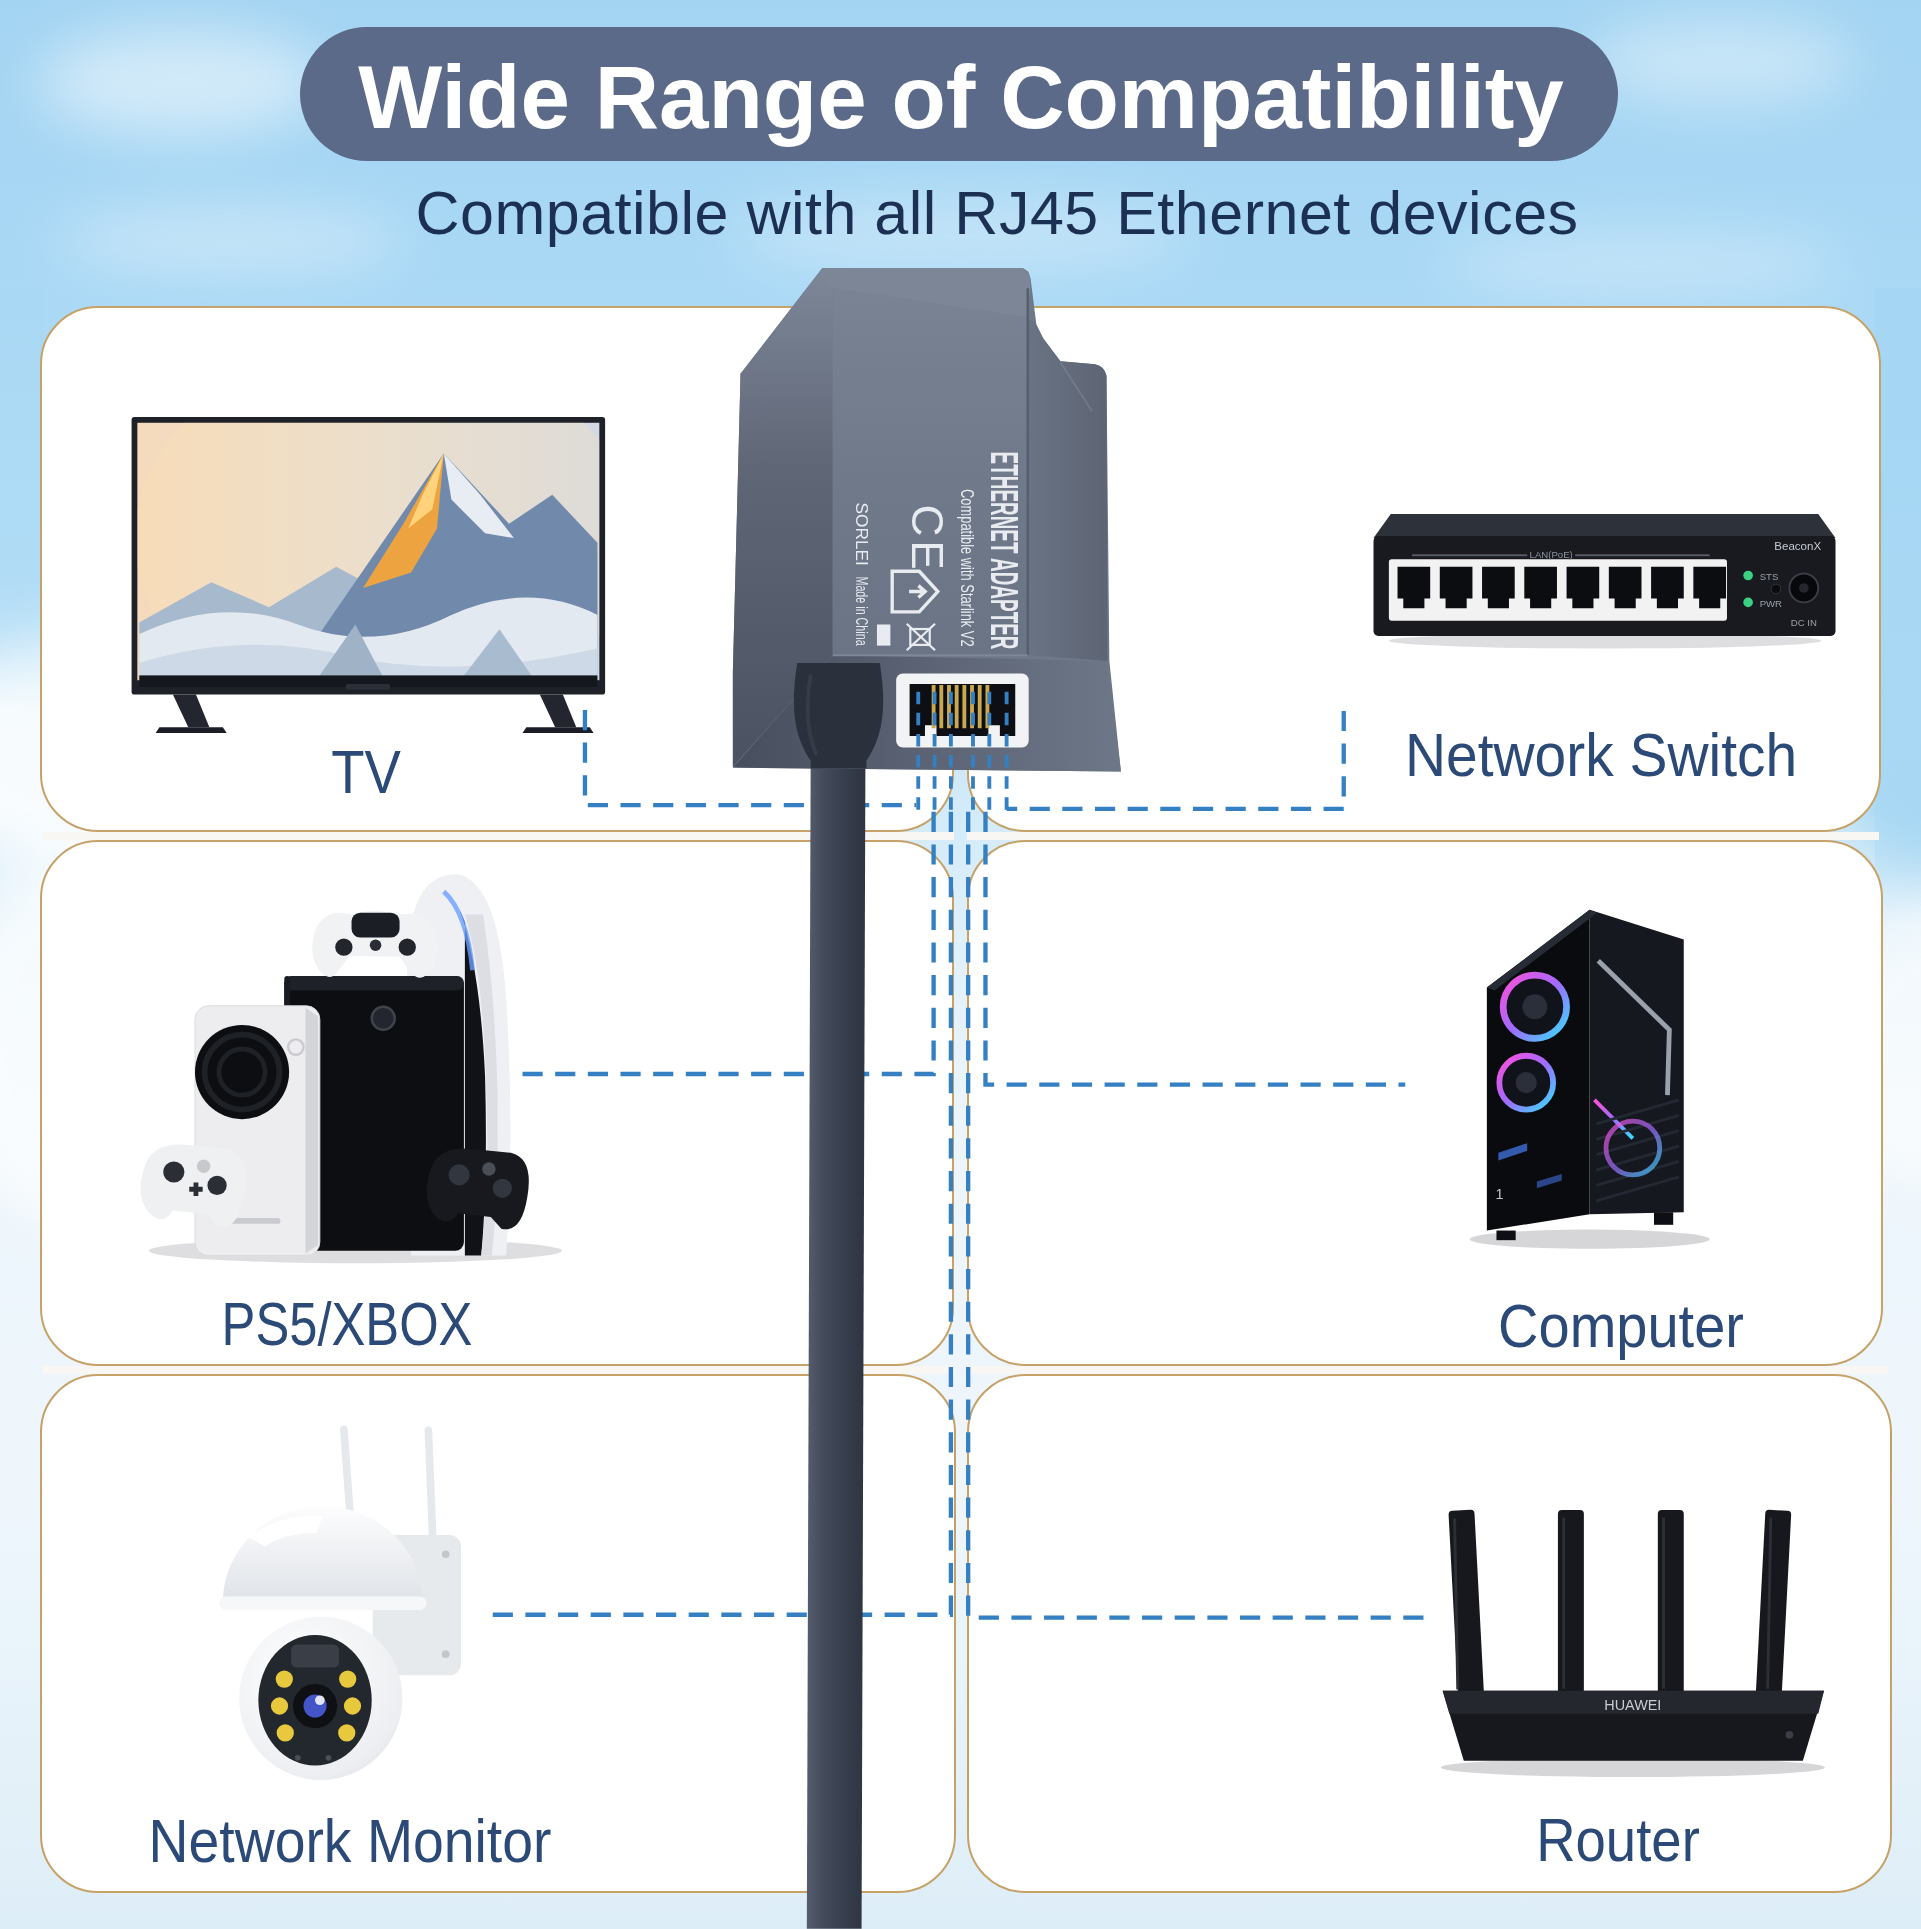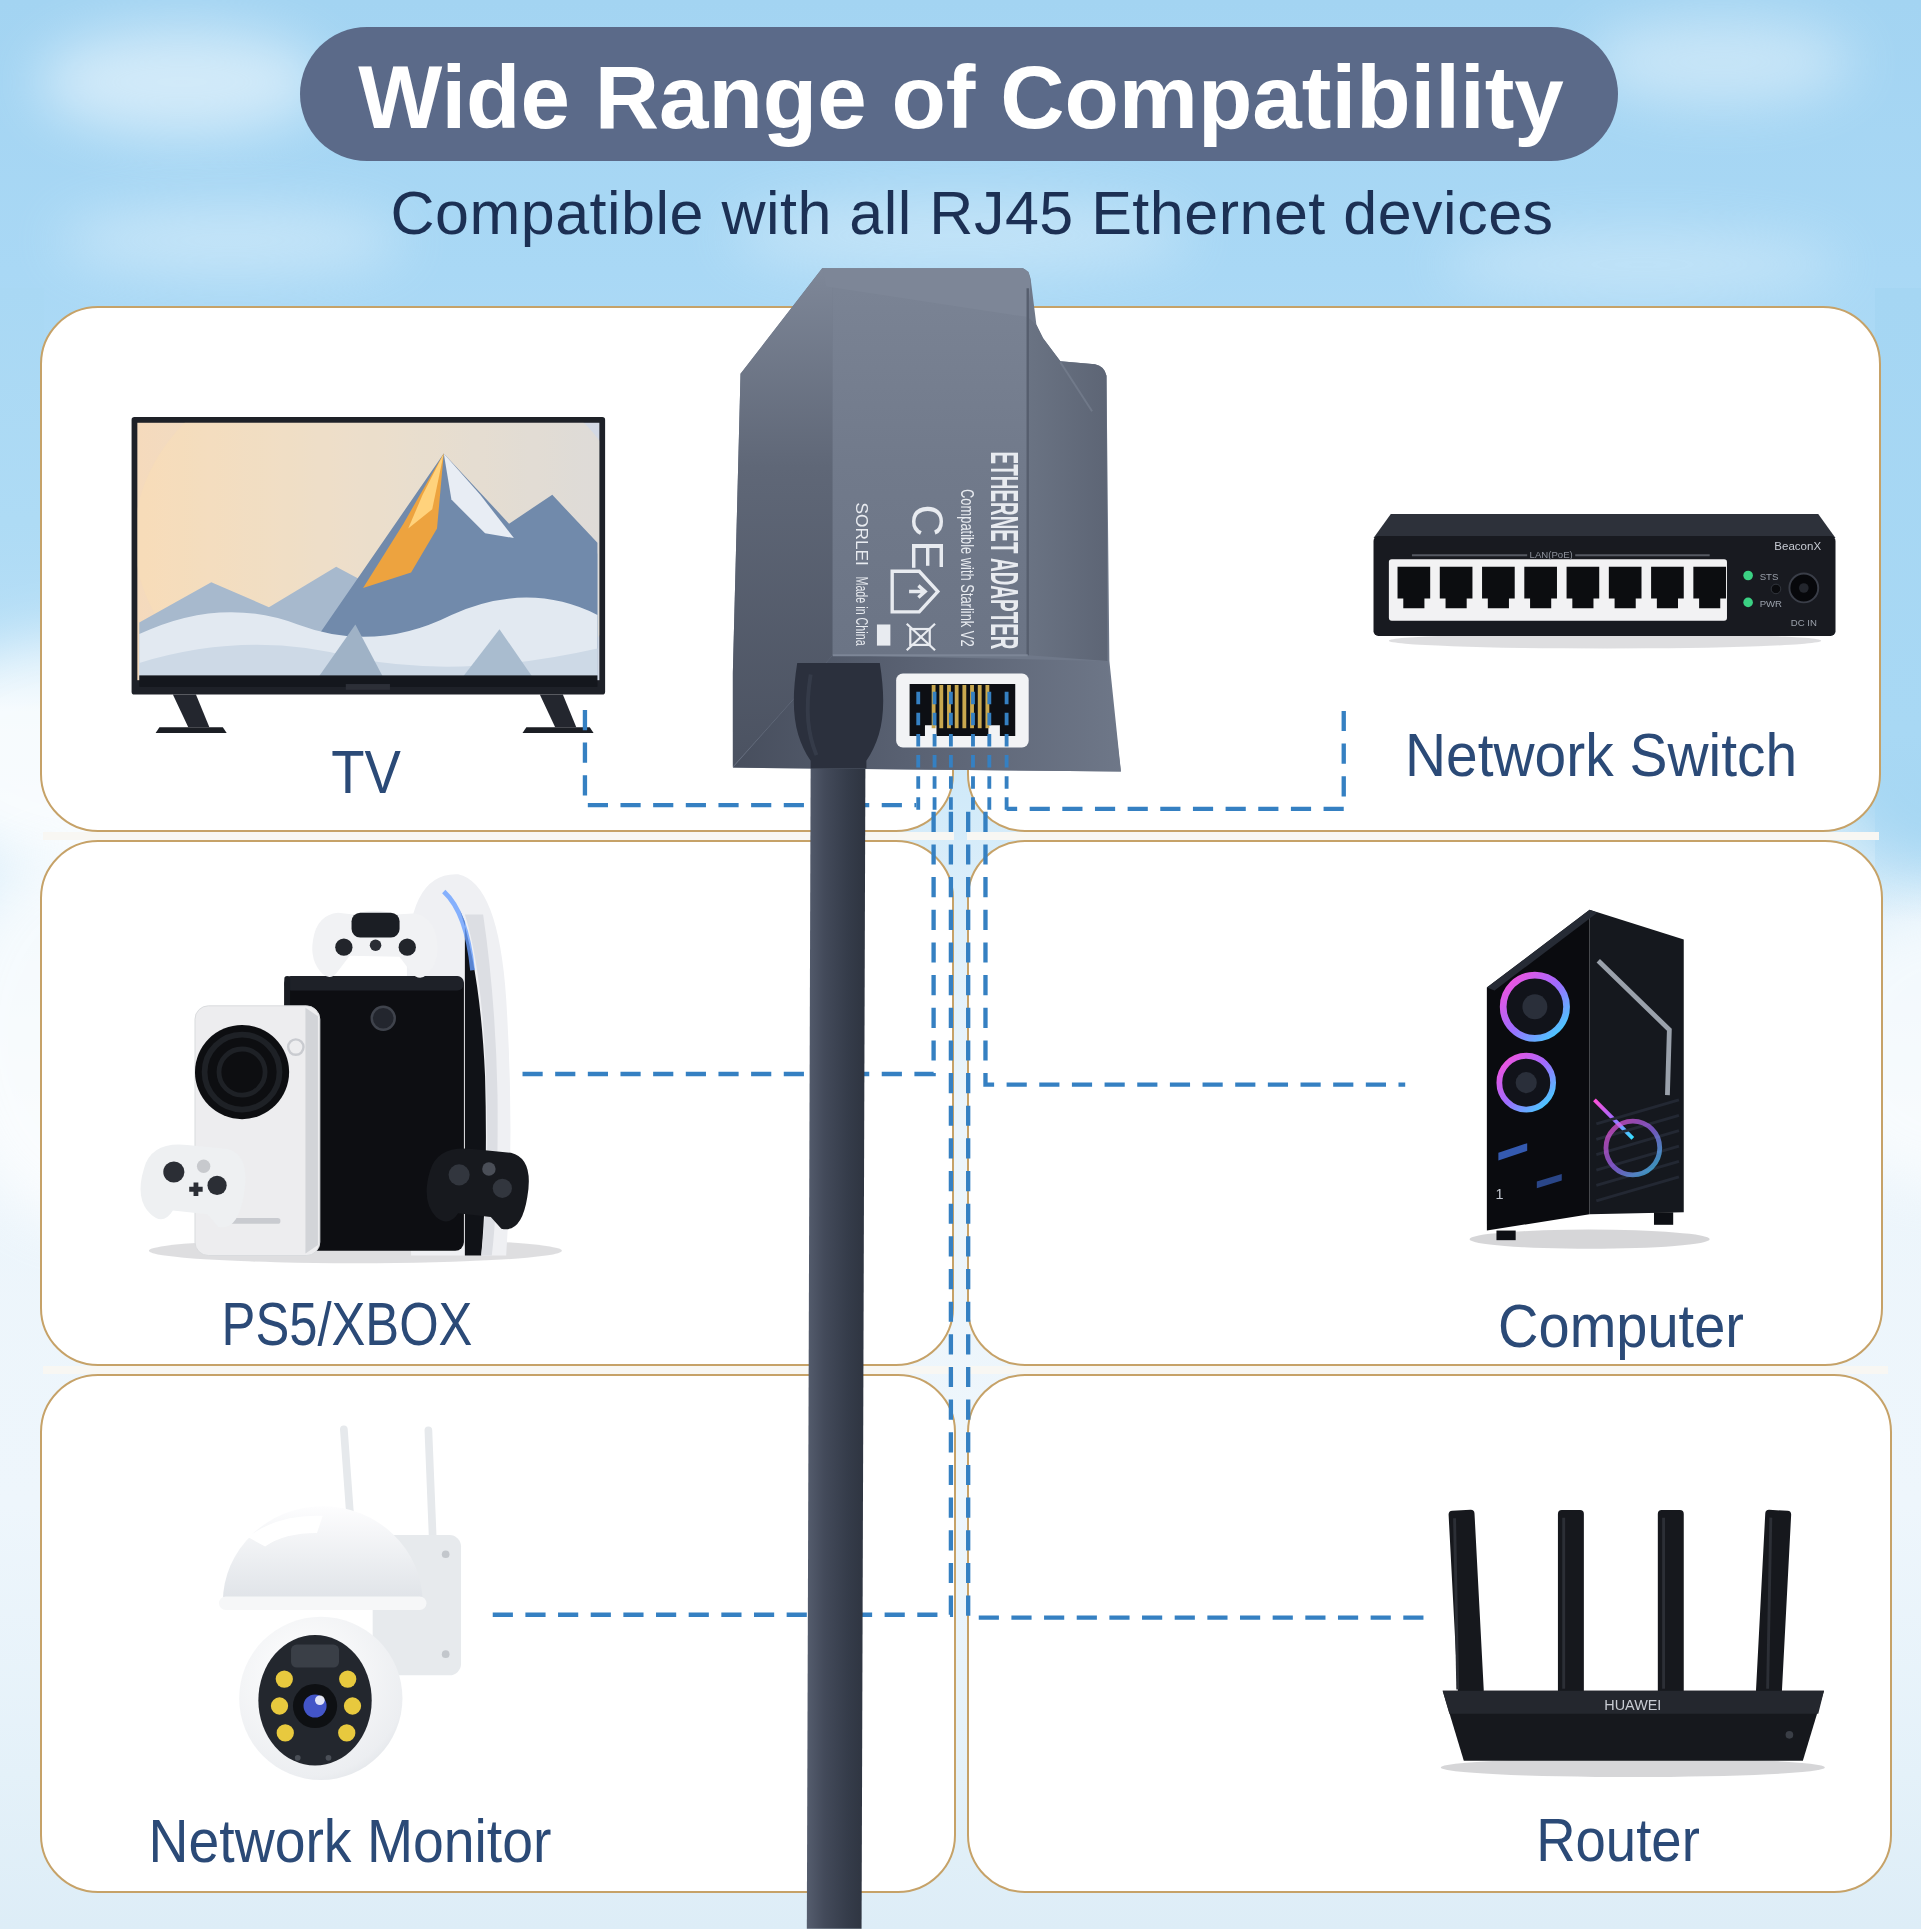--- a/index.html
+++ b/index.html
@@ -4,21 +4,21 @@
 <style>
   html,body{margin:0;padding:0;}
   #page{position:relative;width:1921px;height:1929px;overflow:hidden;
     font-family:"Liberation Sans", sans-serif;
     background:linear-gradient(180deg,#a3d4f2 0%,#a9d8f5 14%,#b0dcf6 24%,#c6e5f8 36%,#ddeffa 47%,#ecf5fb 58%,#eef6fc 78%,#e4f1f9 92%,#ddedf7 100%);}
   .cloud{position:absolute;background:#ffffff;border-radius:50%;filter:blur(27px);}
   .bcloud{position:absolute;background:#9fd3f1;border-radius:50%;filter:blur(29px);}
   .banner{position:absolute;left:300px;top:27px;width:1318px;height:134px;background:#5b6a89;border-radius:67px;}
   .title{position:absolute;left:961px;top:46px;transform:translateX(-50%);white-space:nowrap;
     color:#ffffff;font-size:89px;font-weight:bold;letter-spacing:0px;}
-  .subtitle{position:absolute;left:972px;top:178px;transform:translateX(-50%);white-space:nowrap;
+  .subtitle{position:absolute;left:997px;top:178px;transform:translateX(-50%);white-space:nowrap;
     color:#1c3054;font-size:61px;letter-spacing:0.5px;}
   .box{position:absolute;background:#ffffff;border:2.9px solid #c6a268;border-radius:58px;box-sizing:border-box;}
   .lbl{position:absolute;white-space:nowrap;color:#2b4a77;font-size:61px;letter-spacing:0px;}
   #gfx{position:absolute;left:0;top:0;}
 </style>
 </head>
 <body>
 <div id="page">
   <div class="cloud" style="left:38px;top:29px;width:288px;height:106px;opacity:.5"></div>
   <div class="cloud" style="left:1585px;top:19px;width:269px;height:86px;opacity:.4"></div>

